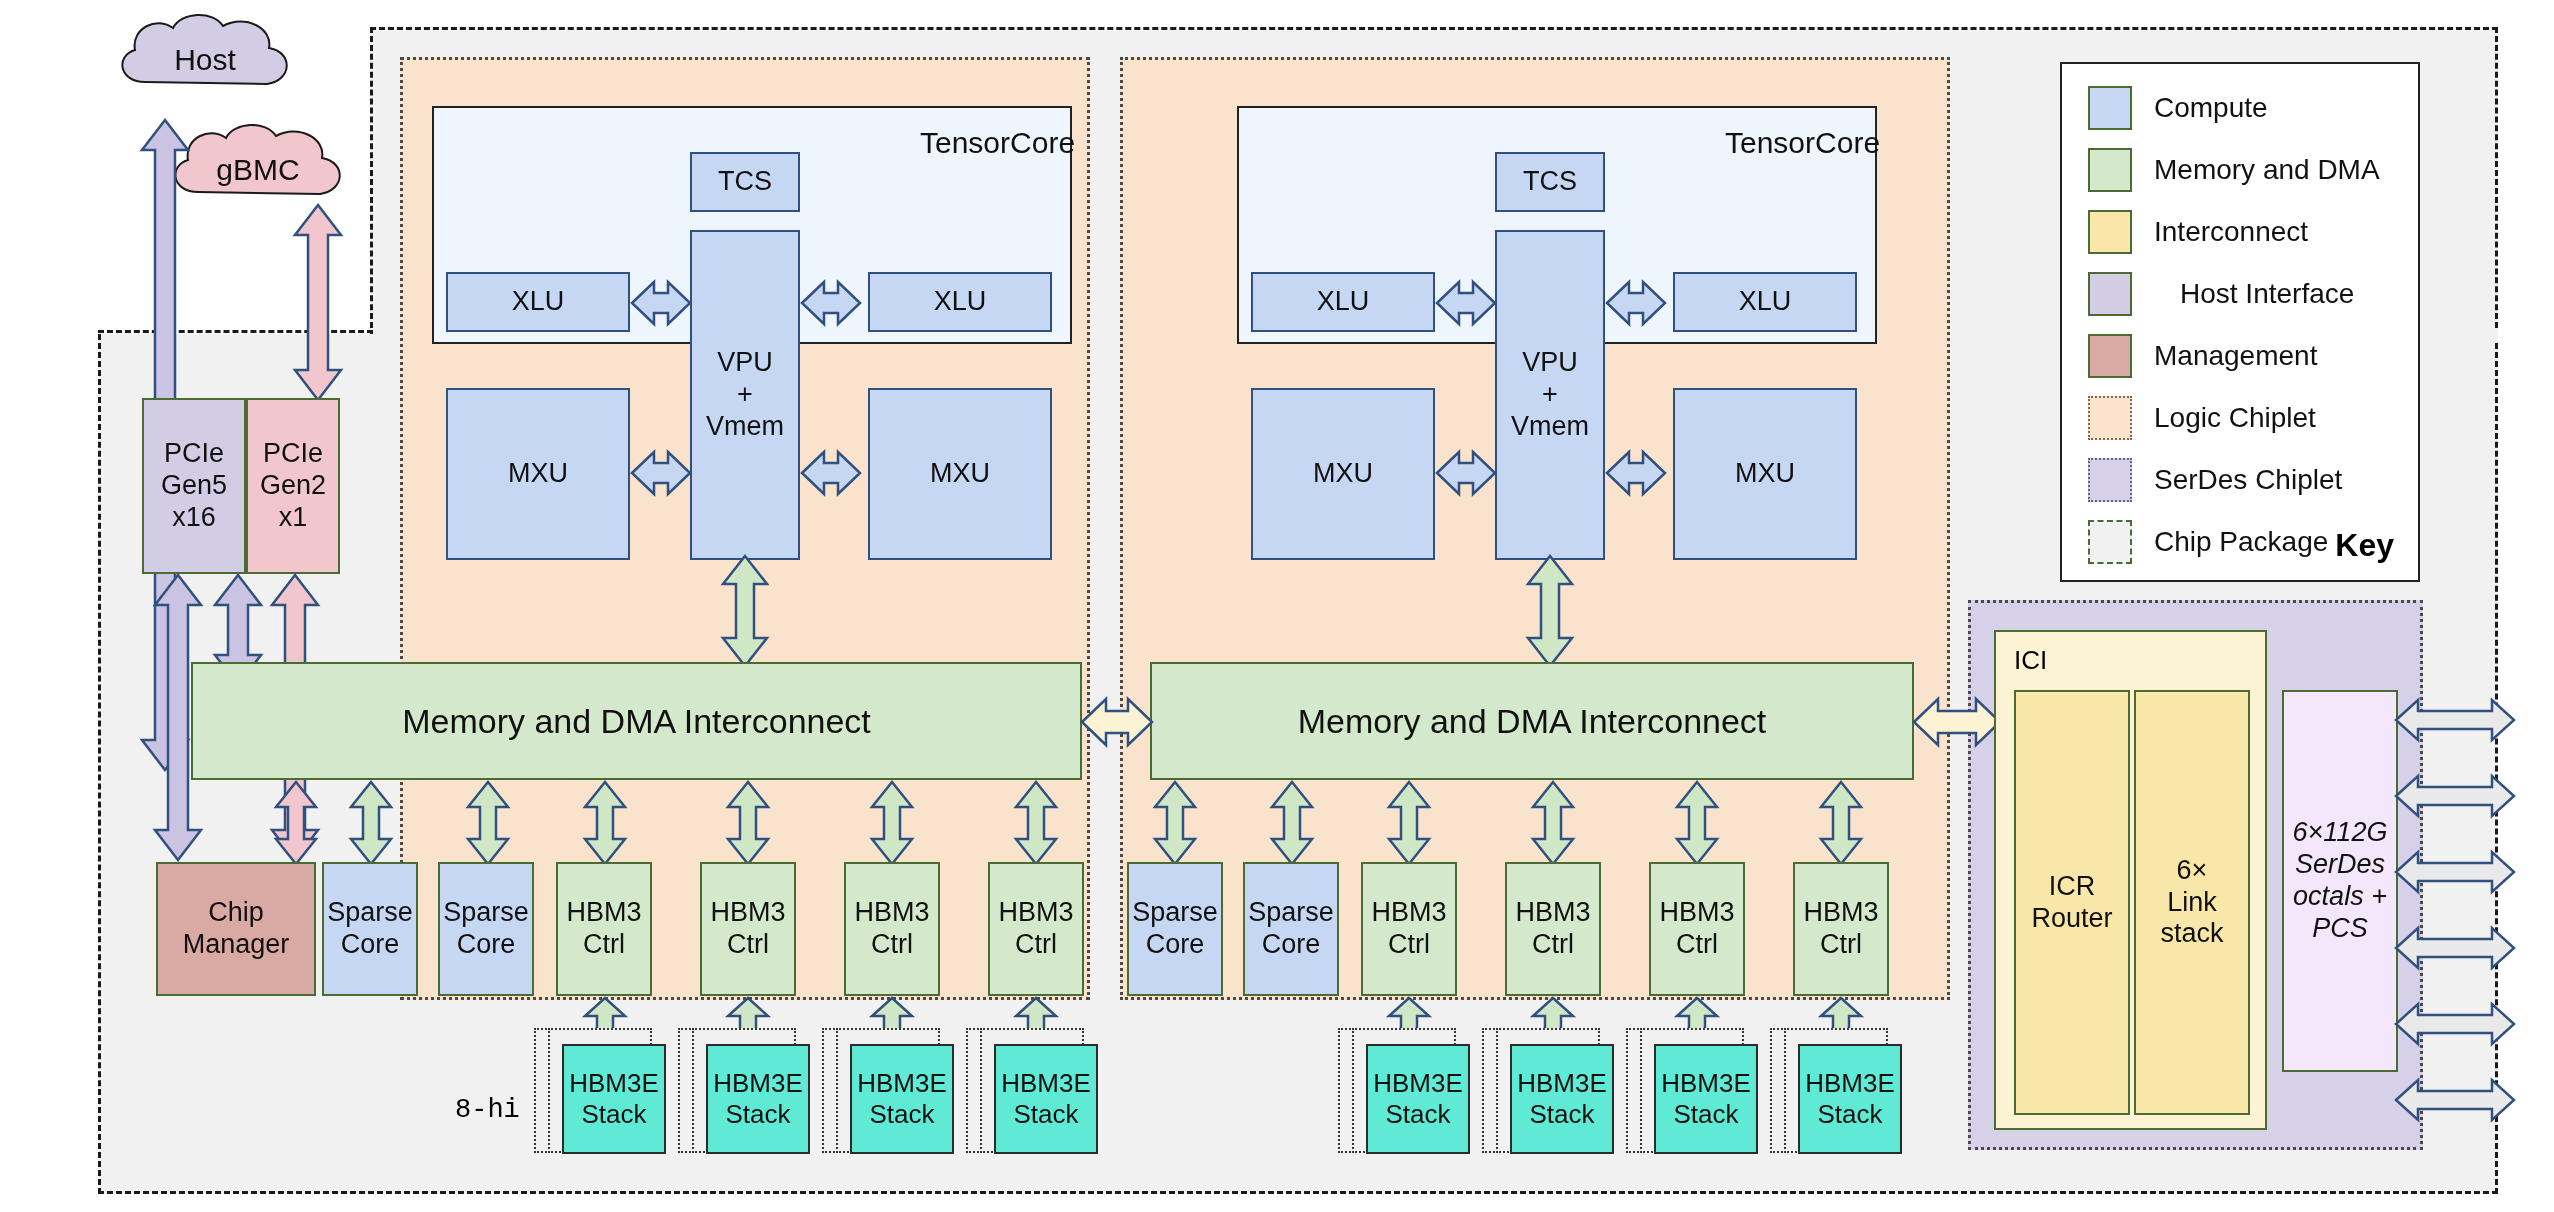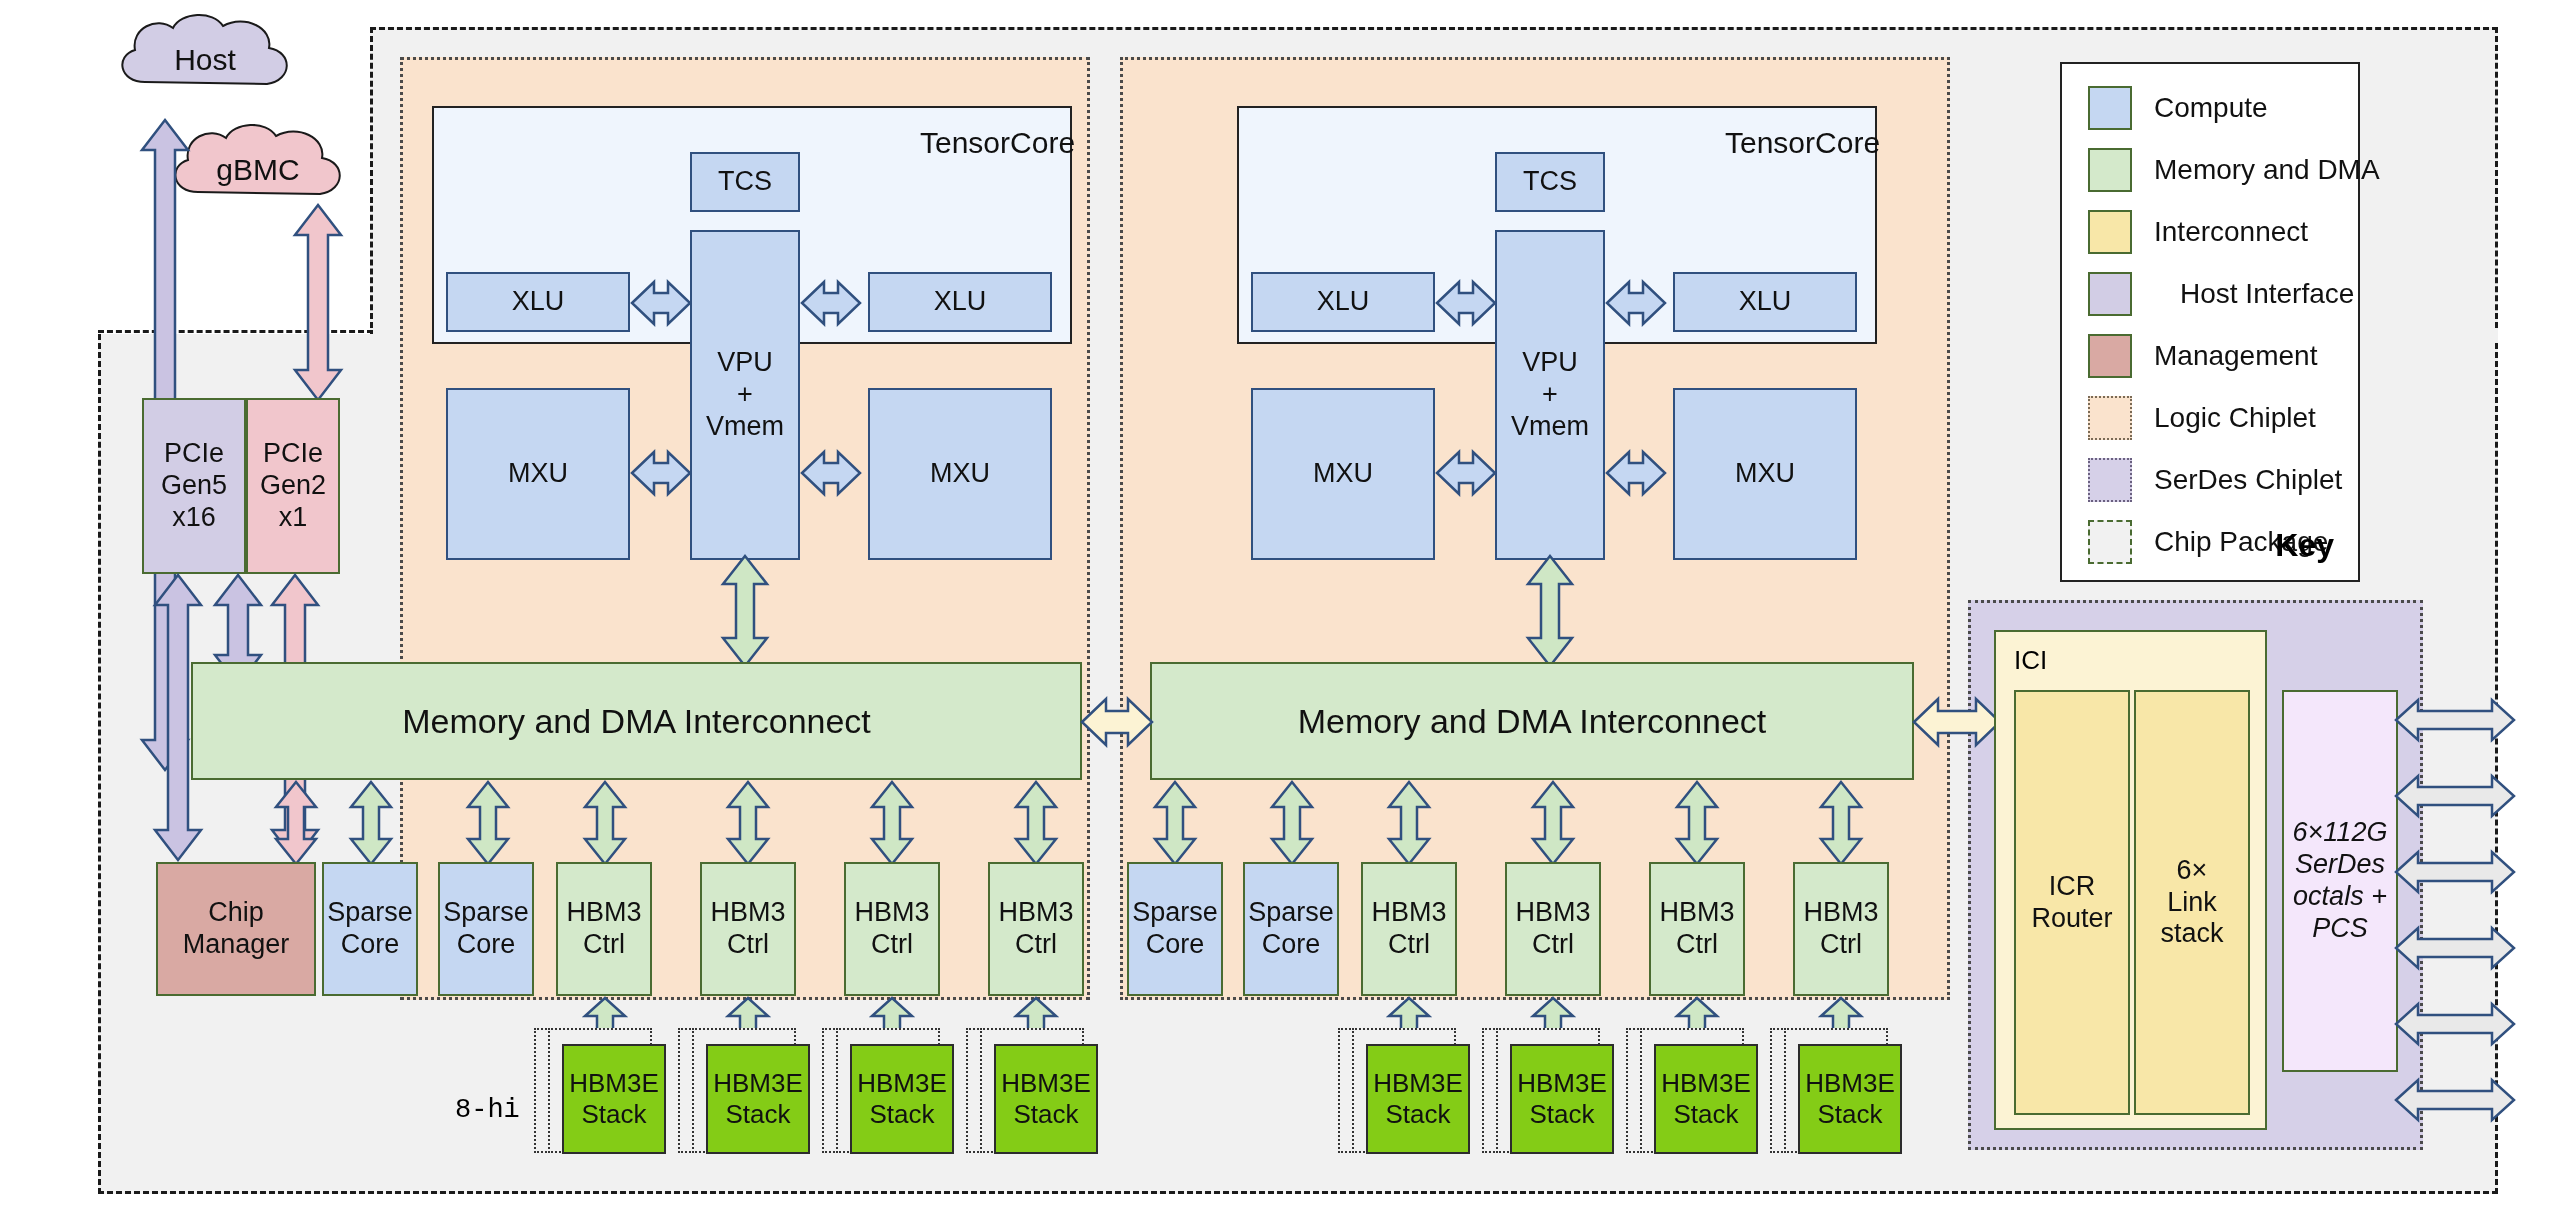--- a/index.html
+++ b/index.html
@@ -41,36 +41,36 @@
   .box.dark { border-color:#222; }
   .compute      { background:#c5d7f2; }
   .memdma       { background:#d4e9cb; }
   .interconnect { background:#f8e7a8; }
   .hostif       { background:#d2cde5; }
   .mgmt         { background:#d9a9a3; }
   .pink         { background:#f1c6cc; }
   .tc-bg        { background:#eff5fd; }
   .ici-bg       { background:#fcf3d4; }
   .serdes-box   { background:#f4e7fb; }
-  .stackbox     { background:#84cc16; border:2px solid #2c2c2c; }
+  .stackbox     { background:#5eead4; border:2px solid #2c2c2c; }
 
   
   .cloud { position:absolute; }
   .cloud svg { display:block; }
   .cloud .cl-label { position:absolute; left:0; top:0; width:100%; height:100%;
      display:flex; align-items:center; justify-content:center;
      font-size:30px; color:#111; }
 
   
   .plain-label { position:absolute; font-size:27px; color:#000000; }
   .tc-title { position:absolute; font-size:30px; color:#111; }
 
   
   #legend {
-    position:absolute; left:2060px; top:62px; width:300px; height:520px;
+    position:absolute; left:2060px; top:62px; width:360px; height:520px;
     background:#ffffff; border:2px solid #222;
   }
   .legend-row { position:absolute; left:26px; display:flex; align-items:center; gap:22px; }
   .sw { width:44px; height:44px; border:2px solid #4a6b31; flex:0 0 auto; }
   .sw.dot-o { background:#fae3cd; border:2px dotted #7a6a55; }
   .sw.dot-p { background:#d6d0e8; border:2px dotted #6a6080; }
   .sw.dash-g { background:#f1f1f1; border:2px dashed #4a6b31; }
   .legend-label { font-size:28px; color:#111; white-space:nowrap; }
   #legend-key { position:absolute; right:24px; bottom:16px;
      font-size:32px; font-weight:bold; color:#000; }

